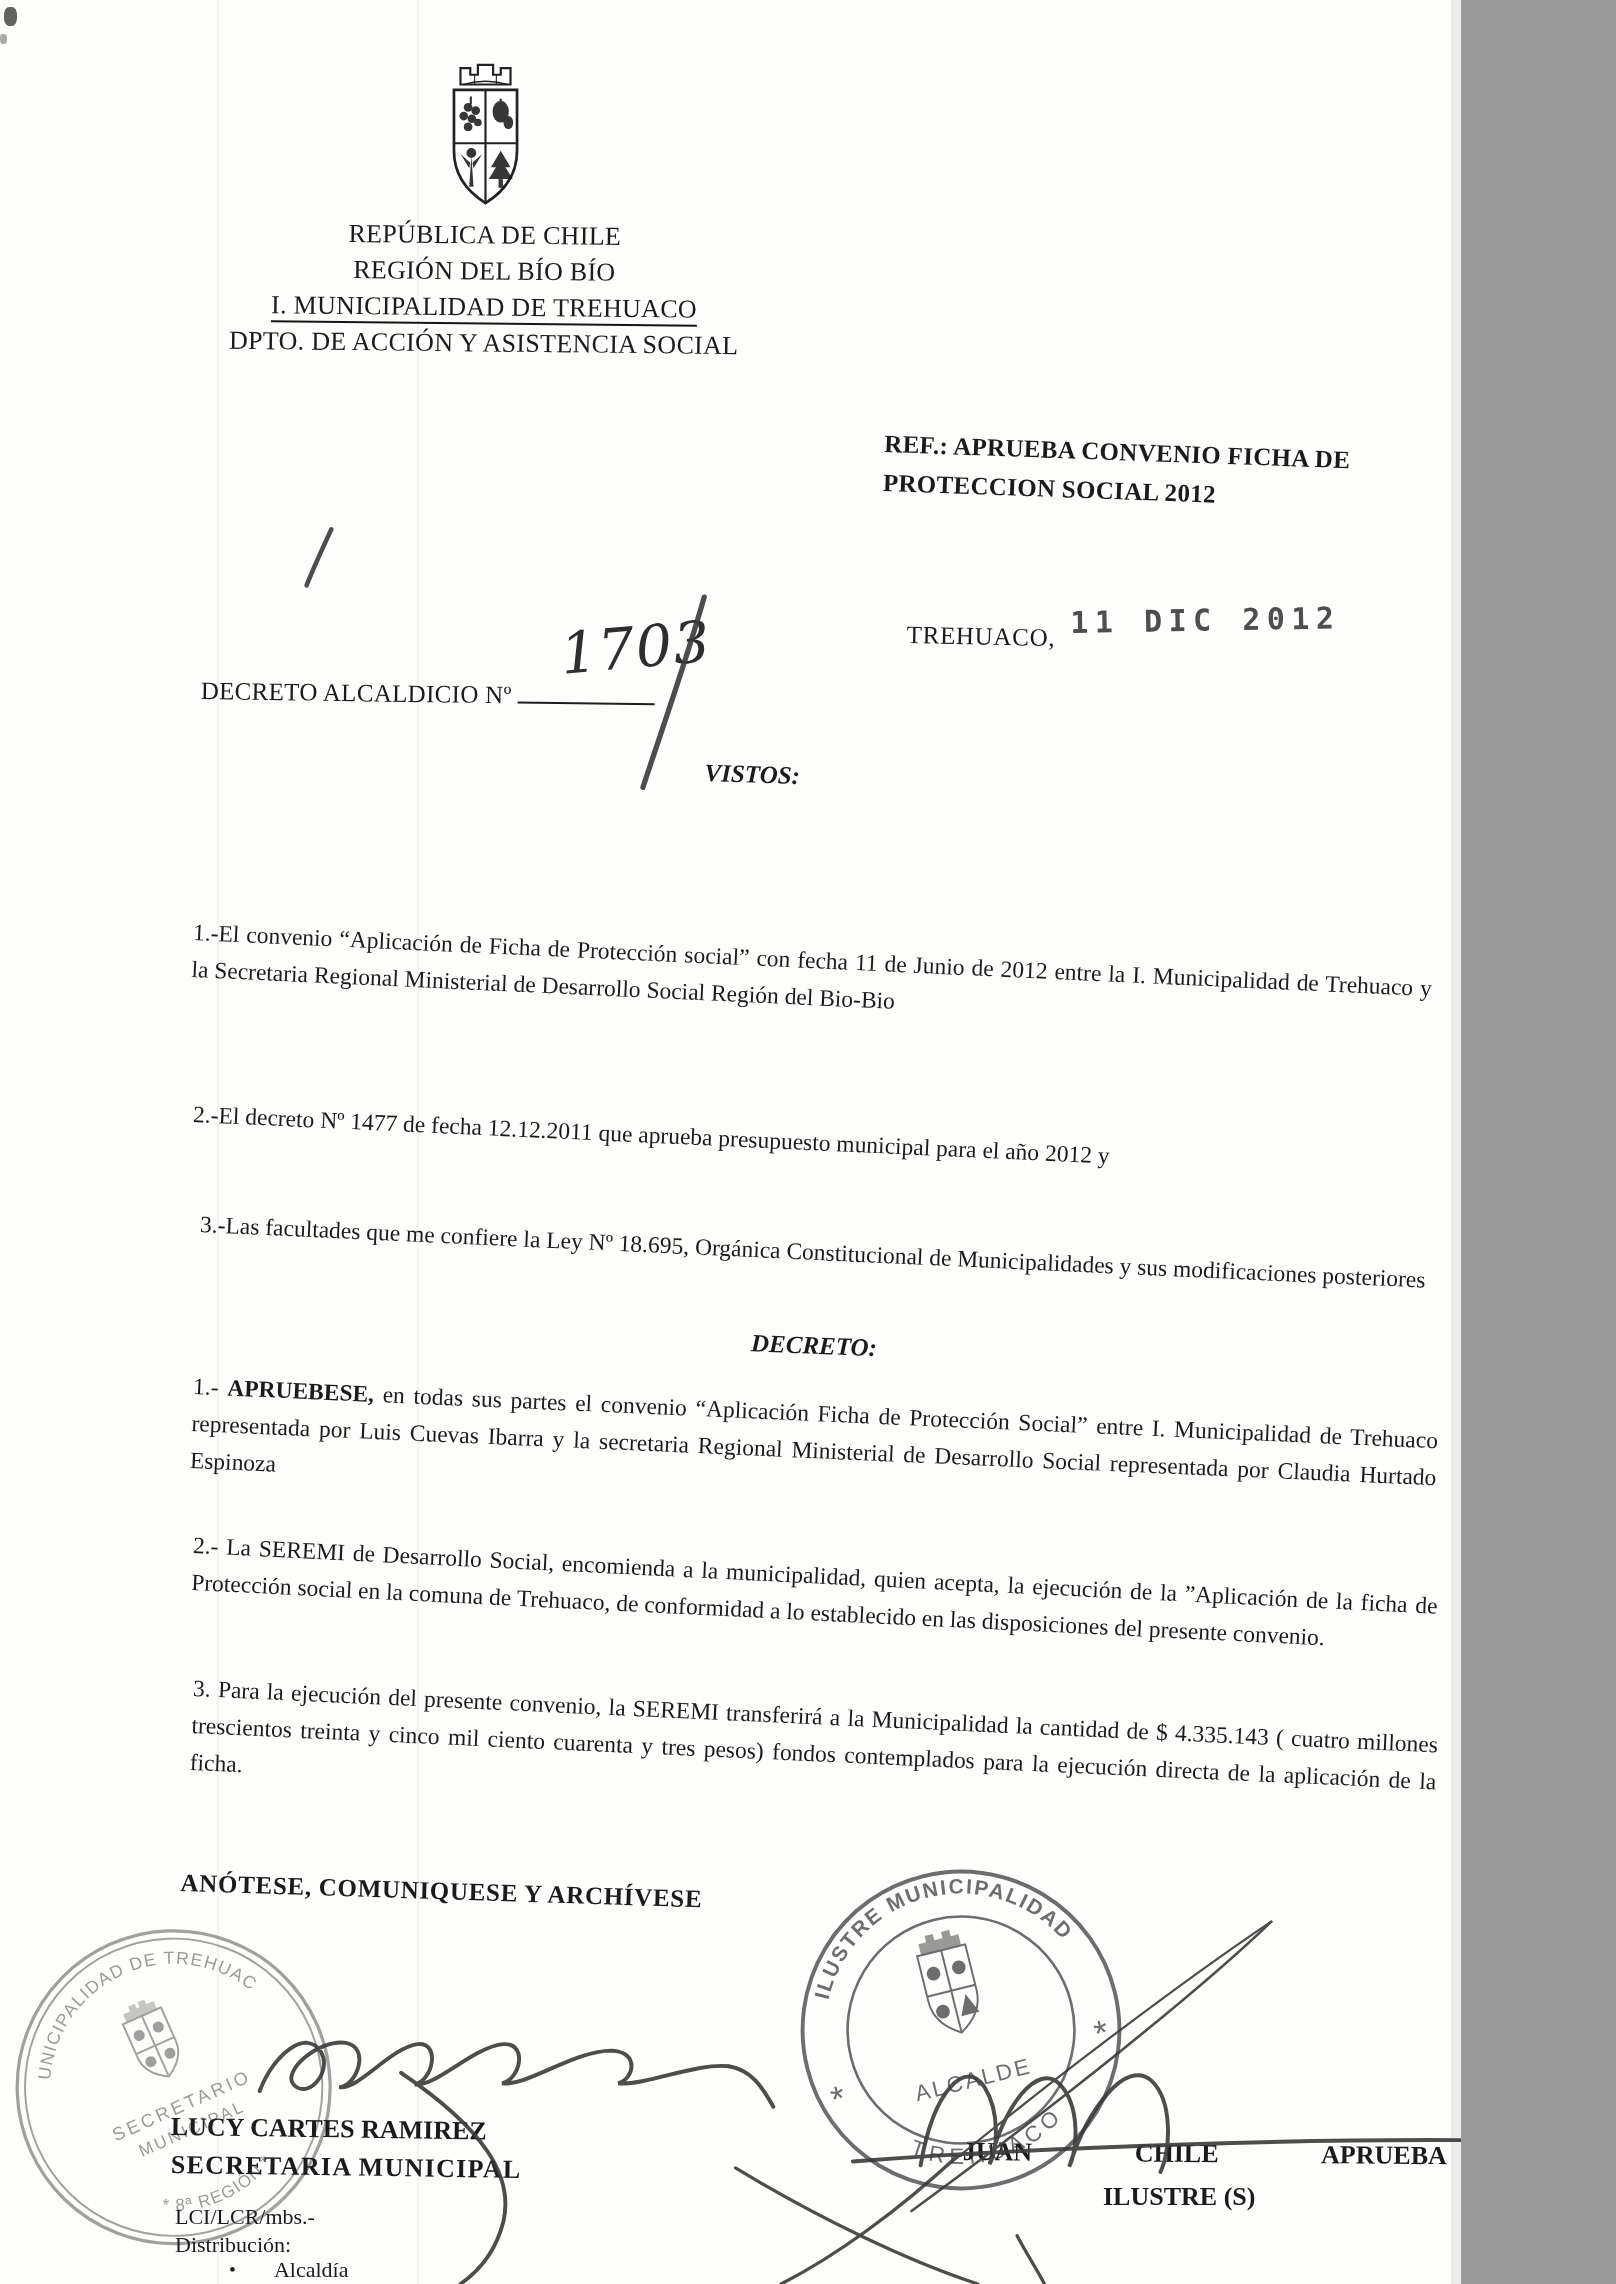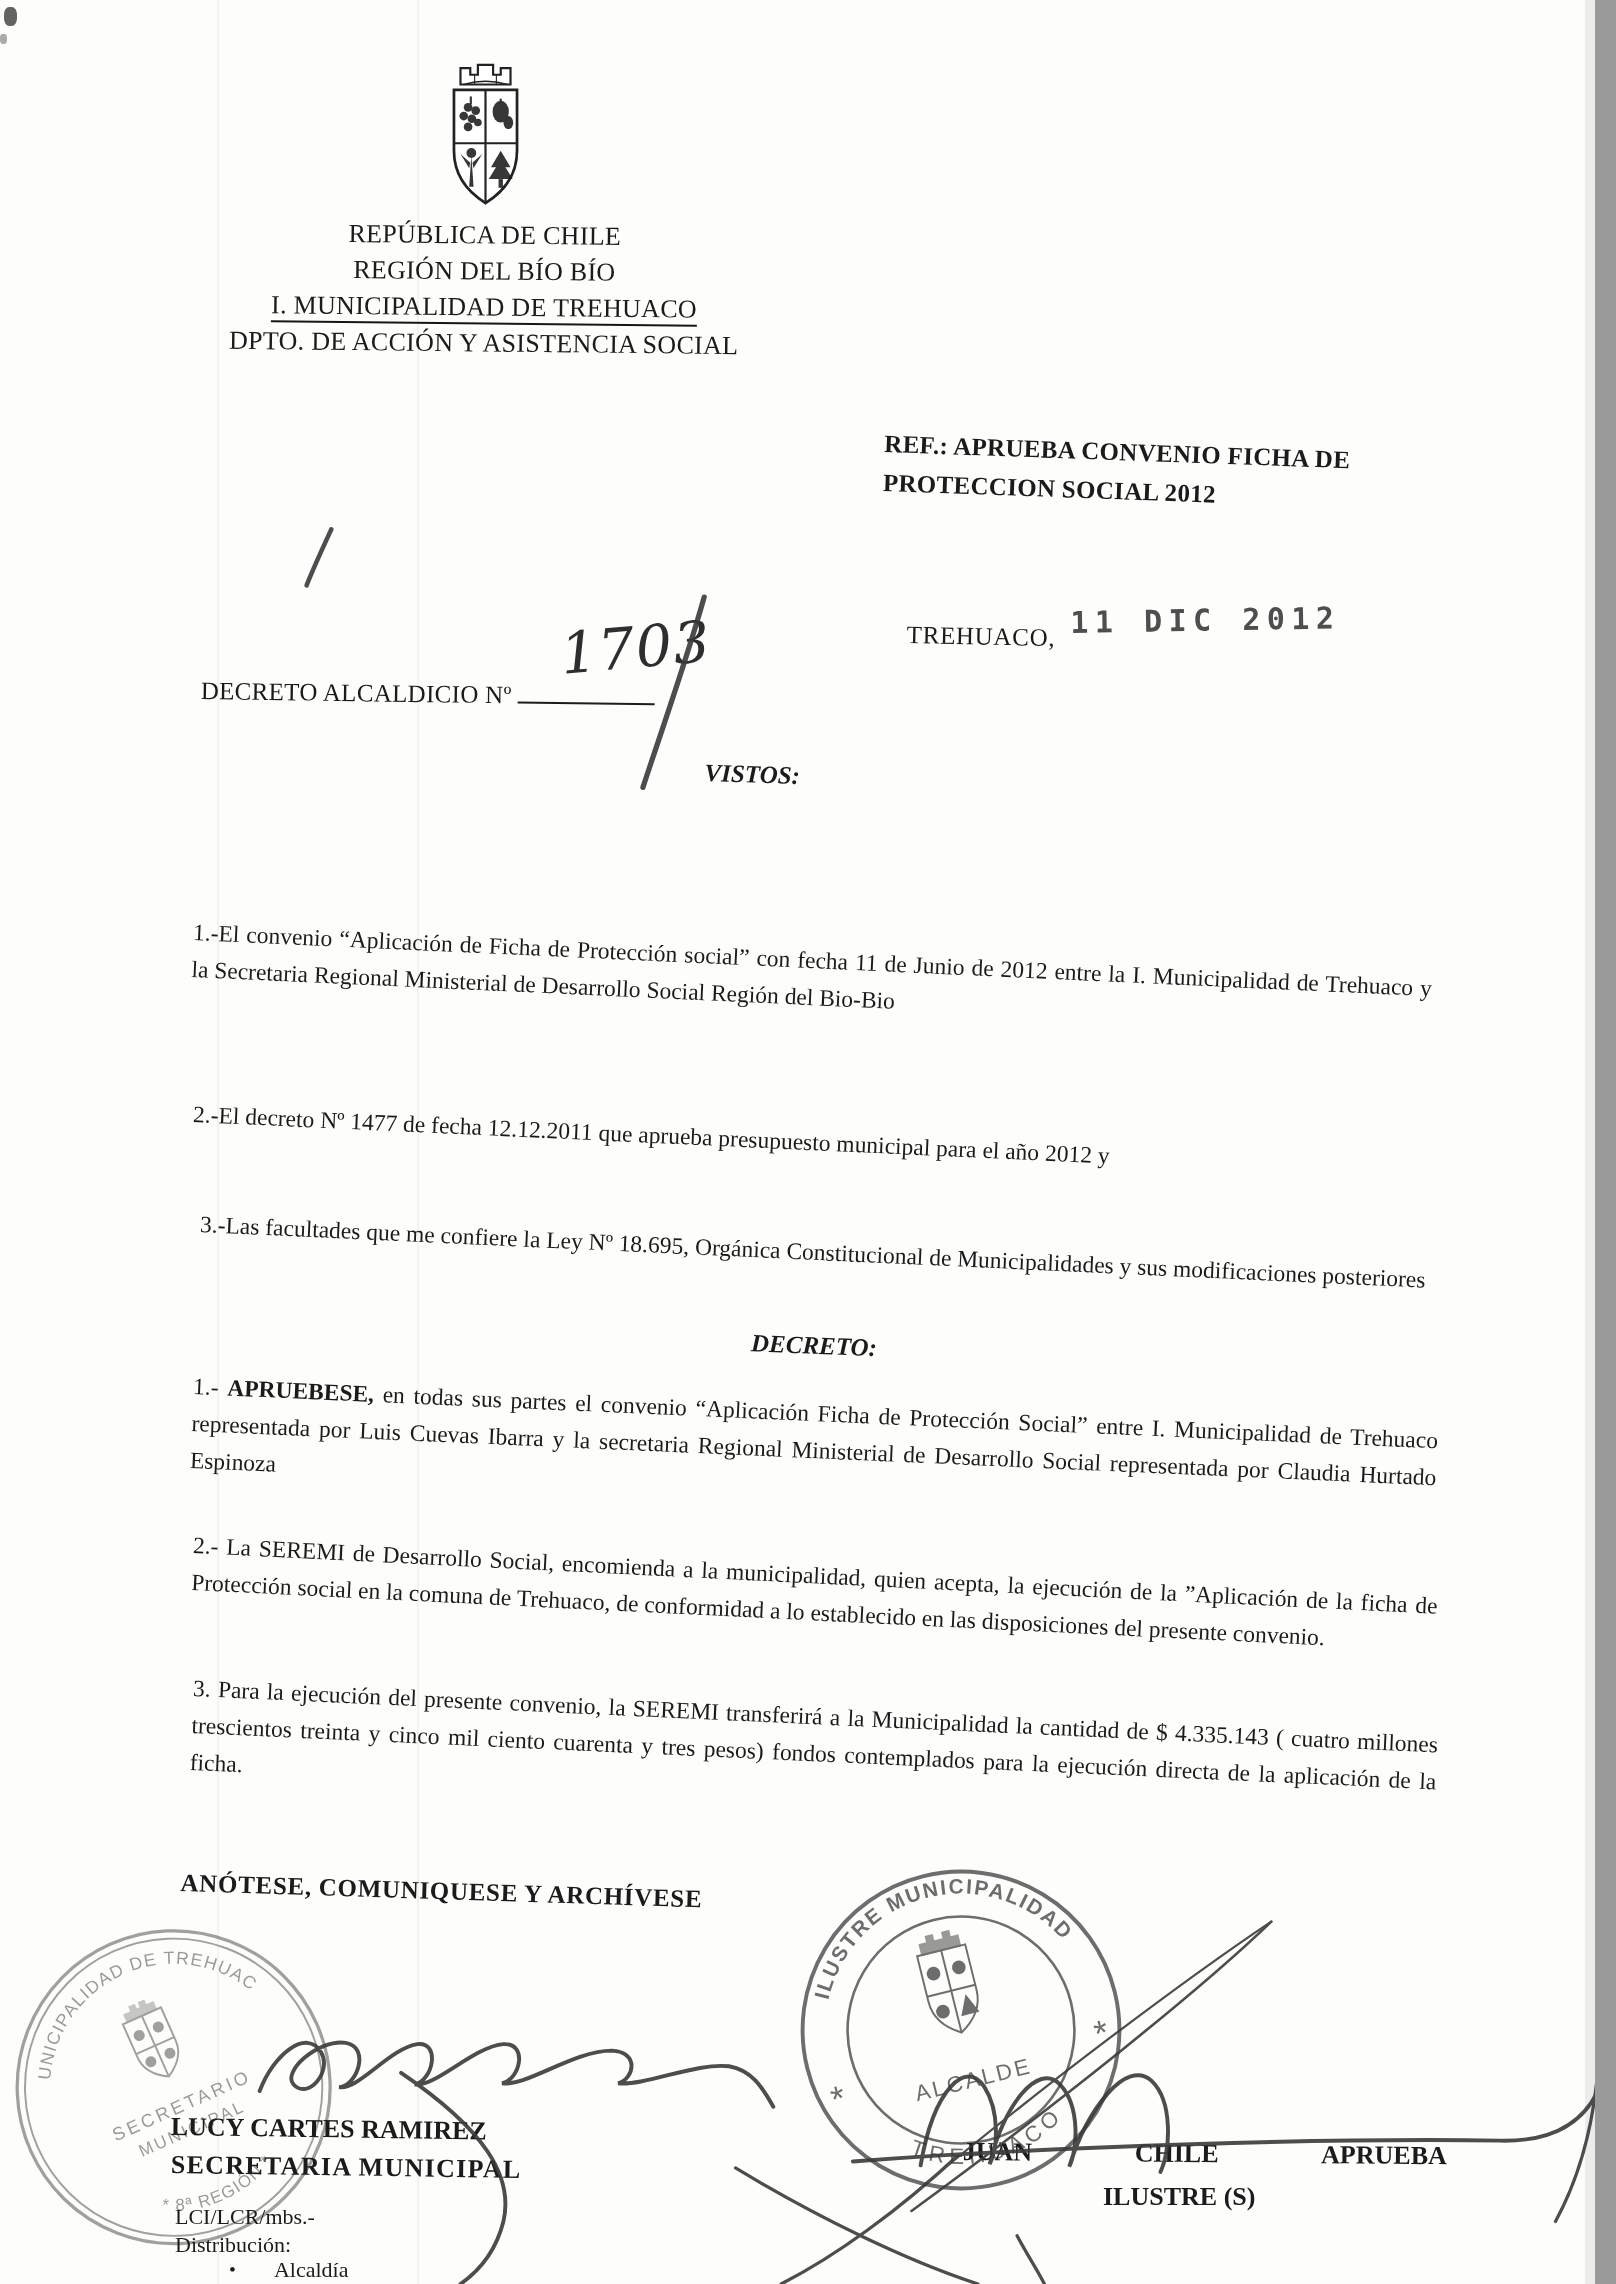--- a/index.html
+++ b/index.html
@@ -1,17 +1,17 @@
 <!DOCTYPE html>
 <html style="font-size:10.4px"><head>
 <meta charset="utf-8">
 <style>
   html,body{margin:0;padding:0;}
   body{width:1617px;height:2284px;background:#9a9a9a;}
-  #page{position:relative;width:1595px;height:2284px;background:#fdfdfb;overflow:hidden;
+  #page{position:relative;width:1461px;height:2284px;background:#fdfdfb;overflow:hidden;
         font-family:"Liberation Serif", serif;color:#1b1b1b;}
   .abs{position:absolute;transform-origin:0 0;}
   .fold{position:absolute;top:0;bottom:0;width:2px;background:rgba(60,60,60,.05);}
   .edgeband{position:absolute;top:0;bottom:0;right:0;width:10.4px;background:#ececea;}
   .speck{position:absolute;background:#2f2f2f;border-radius:40%;opacity:.75;}
   .letterhead{width:658px;text-align:center;font-size:26px;line-height:1.38;letter-spacing:0.3px;}
   .letterhead .u{border-bottom:2px solid #161616;padding-bottom:1.3px;}
   .refblock{width:548px;font-weight:bold;font-size:25px;line-height:1.55;letter-spacing:0.3px;}
   .placeline{font-size:25px;letter-spacing:0.7px;}
   .datestamp{font-family:"DejaVu Sans Mono", monospace;font-weight:bold;font-size:30px;

